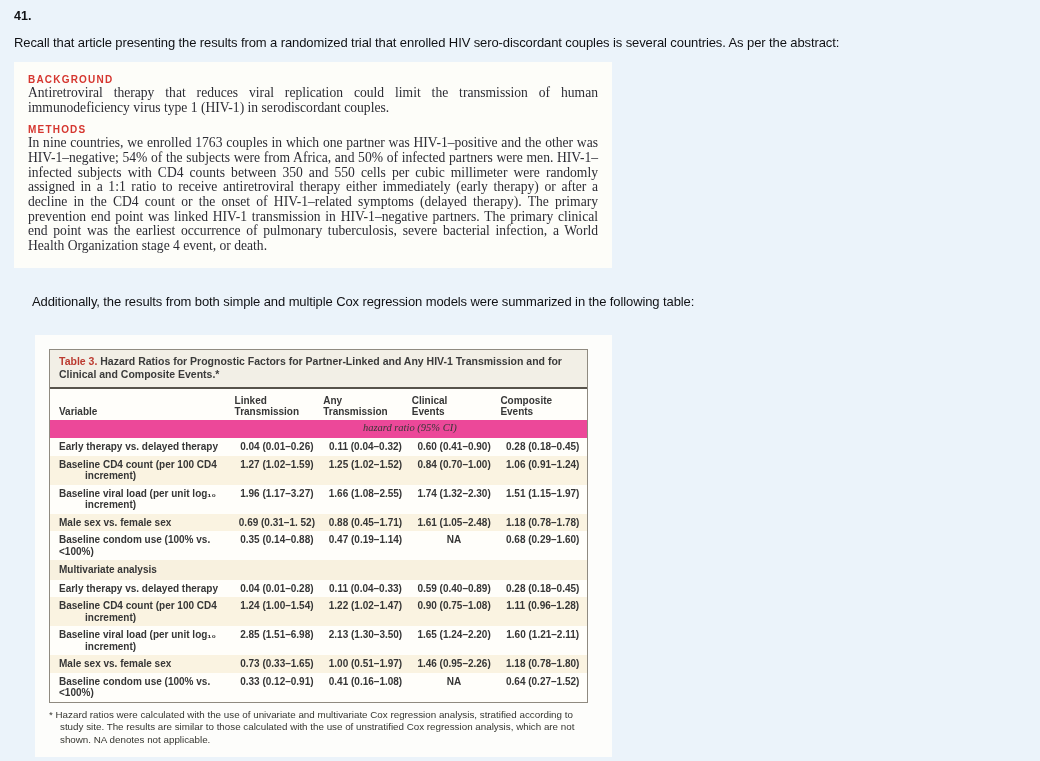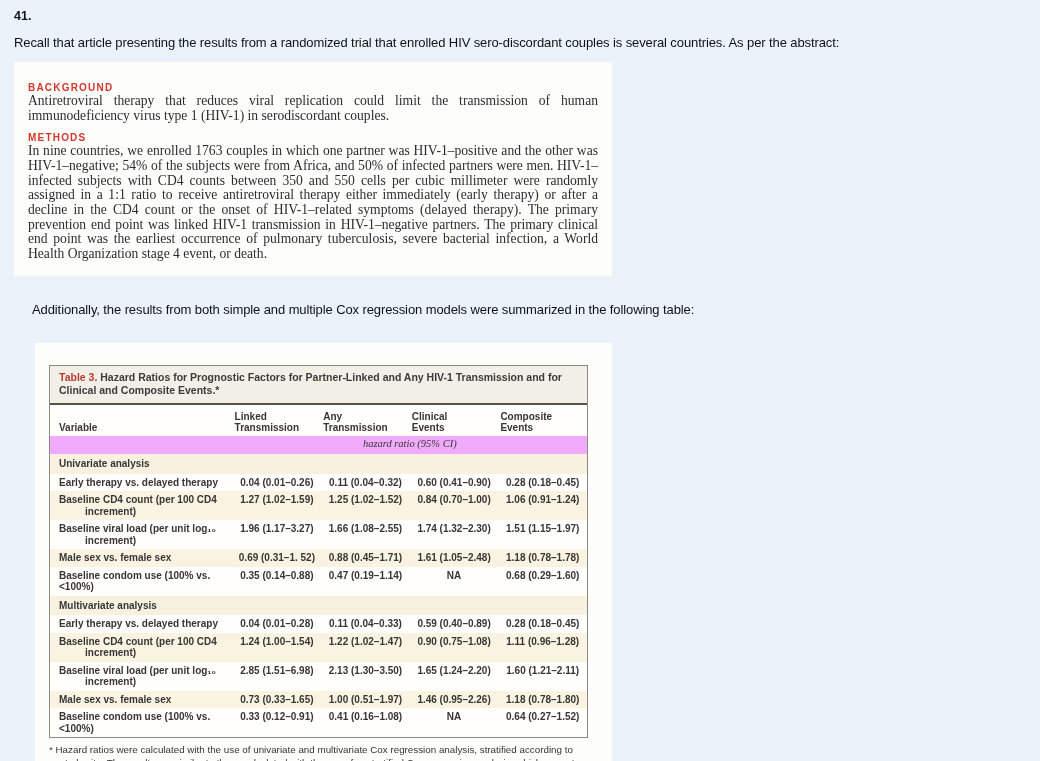--- a/index.html
+++ b/index.html
@@ -16,40 +16,39 @@
 
   
   .abstract-box{
     margin:12px 0 0 14px;
     width:570px;
     background:#fdfdf9;
     padding:8px 14px 14px 14px;
   }
   .abs-head{
     color:#d5362f;font-size:10px;font-weight:bold;
-    letter-spacing:1.2px;margin:12px 0 1px 0;
+    letter-spacing:1.2px;margin:4px 0 1px 0;
   }
   .abs-body{
     font-family:"Liberation Serif", serif;
     font-size:13.6px;line-height:1.08;
     color:#2c2c34;text-align:justify;
   }
 
   
   .table-box{
     margin:26px 0 0 35px;
     width:561px;
     background:#fdfdfb;
     padding:14px 8px 8px 8px;
   }
   .nejm-frame{
     border:1px solid #8f8a80;
     width:537px;margin-left:6px;
-    background:#f0abfc;
-    margin-top:8px;
+    background:#ec4899;
   }
   .t-titleband{
     background:#f2efe6;
     border-bottom:2px solid #57534b;
     padding:5px 9px 6px 9px;
     font-size:10.5px;font-weight:bold;color:#3b3b3b;
     line-height:1.25;
   }
   .t-titleband .tred{color:#bb3a30;}
   table.hz{
@@ -113,23 +112,20 @@
             <th>Any<br>Transmission</th>
             <th>Clinical<br>Events</th>
             <th>Composite<br>Events</th>
           </tr>
           <tr class="subhead">
             <td></td>
             <td colspan="4">hazard ratio (95% CI)</td>
           </tr>
         </thead>
       <tbody>
-          <tr class="sec">
-            <td colspan="5">Univariate analysis</td>
-          </tr>
           <tr class="white">
             <td class="lbl">
               <div>Early therapy vs. delayed therapy</div>
             </td>
             <td class="val">0.04 (0.01–0.26)</td>
             <td class="val">0.11 (0.04–0.32)</td>
             <td class="val">0.60 (0.41–0.90)</td>
             <td class="val">0.28 (0.18–0.45)</td>
           </tr>
           <tr class="beige">

